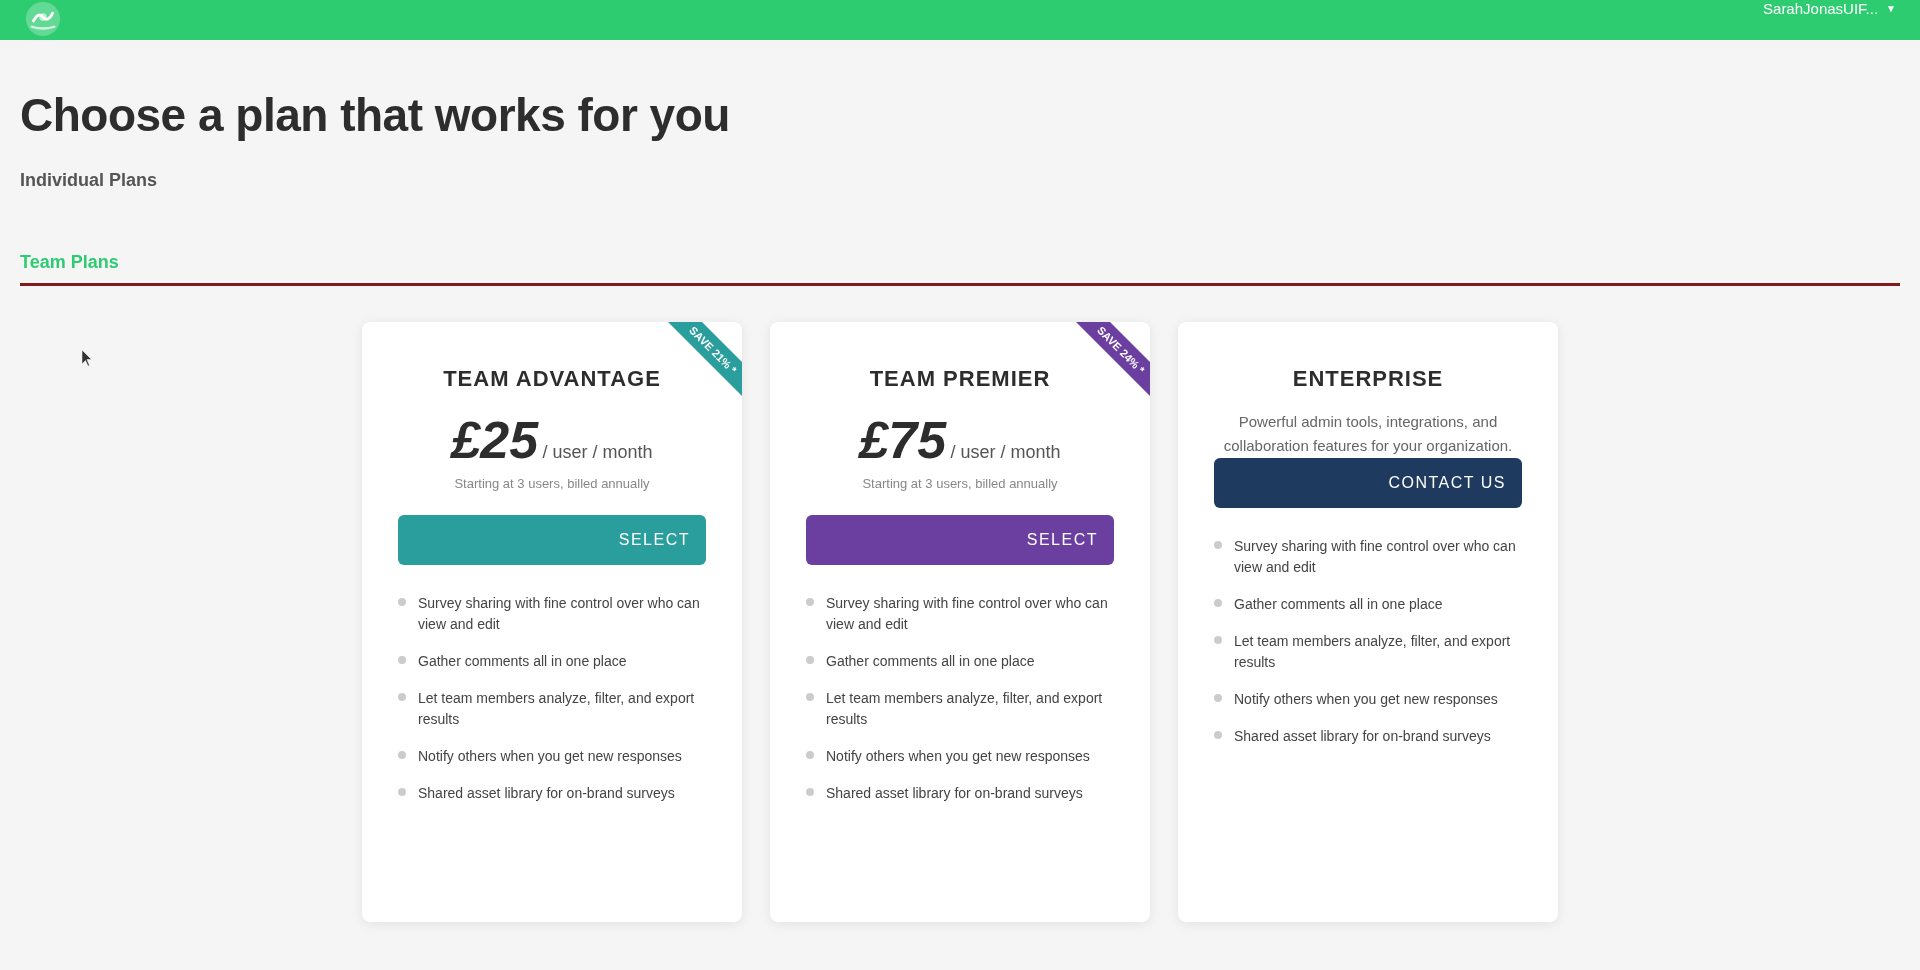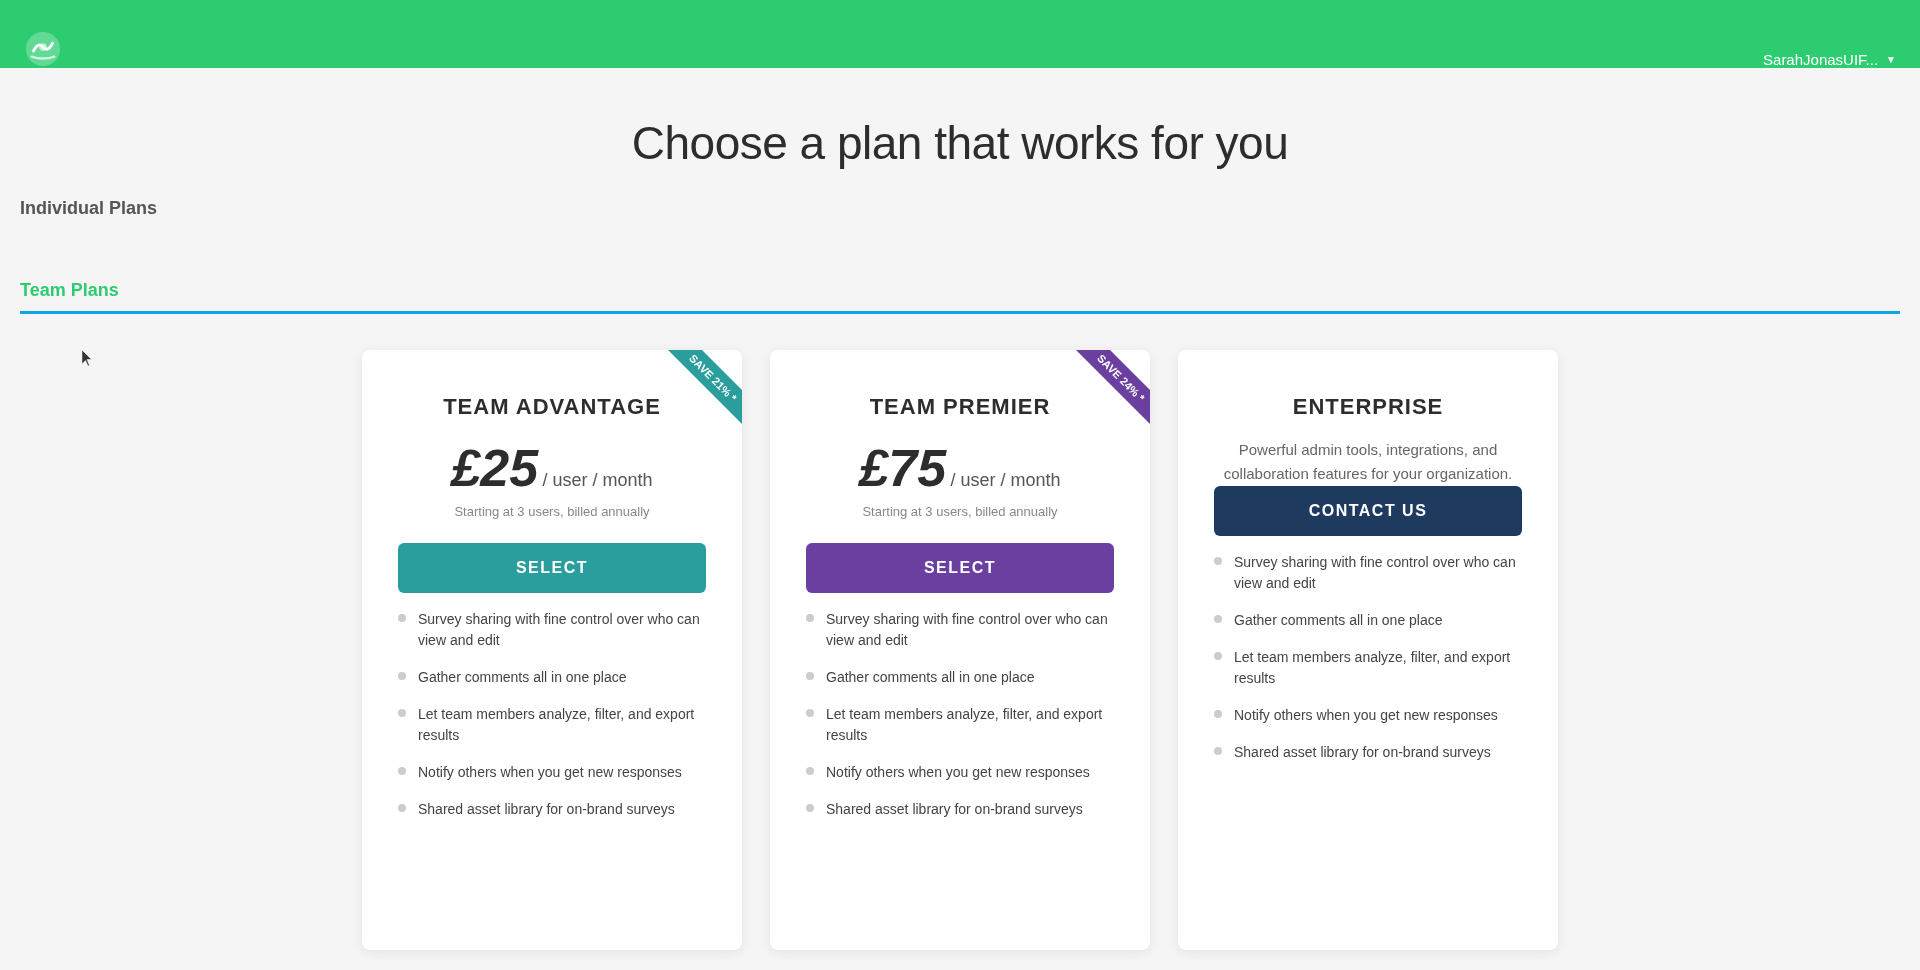--- a/index.html
+++ b/index.html
@@ -1,23 +1,23 @@
 <!DOCTYPE html>
 <html><head>
   <meta charset="utf-8">
   <style>
     * { box-sizing: border-box; margin: 0; padding: 0; }
     body { font-family: -apple-system, BlinkMacSystemFont, 'Segoe UI', sans-serif; background: #f5f5f5; min-height: 970px; }
 
     
     .header {
       background: #2ecc71;
-      height: 68px;
-      display: flex;
-      align-items: flex-end;
+      height: 40px;
+      display: flex;
+      align-items: flex-start;
       justify-content: space-between;
       padding: 0 24px;
     }
     .header-logo {
       display: flex;
       align-items: center;
     }
     .logo-icon {
       width: 38px;
       height: 38px;
@@ -36,23 +36,23 @@
     }
 
     
     .main {
       padding: 48px 20px 40px;
       max-width: 1920px;
       margin: 0 auto;
     }
 
     .page-title {
-      text-align: center;
+      text-align: left;
       font-size: 46px;
-      font-weight: 400;
+      font-weight: 700;
       color: #2d2d2d;
       margin-bottom: 28px;
       letter-spacing: -0.5px;
     }
 
     
     .tabs {
       display: flex;
       justify-content: center;
       gap: 48px;
@@ -64,21 +64,21 @@
       font-size: 18px;
       font-weight: 600;
       padding-bottom: 10px;
       cursor: pointer;
       color: #555;
       border-bottom: 3px solid transparent;
       text-decoration: none;
     }
     .tab.active {
       color: #2ecc71;
-      border-bottom: 3px solid #0ea5e9;
+      border-bottom: 3px solid #7f1d1d;
     }
     .tab.inactive {
       color: #555;
       border-bottom: 3px solid transparent;
     }
 
     
     .plans-grid {
       display: flex;
       justify-content: center;
@@ -155,25 +155,26 @@
       color: #888;
       margin-bottom: 24px;
     }
 
     .plan-select-btn {
       width: 100%;
       padding: 16px;
       border: none;
       border-radius: 6px;
       font-size: 16px;
-      font-weight: 700;
+      font-weight: 400;
       letter-spacing: 1.5px;
       cursor: pointer;
-      margin-bottom: 16px;
+      margin-bottom: 28px;
       color: white;
+      text-align: right;
     }
     .btn-teal { background: #2a9d9d; }
     .btn-purple { background: #6b3fa0; }
     .btn-navy { background: #1e3a5f; }
 
     .enterprise-desc {
       text-align: center;
       color: #666;
       font-size: 15px;
       line-height: 1.6;

